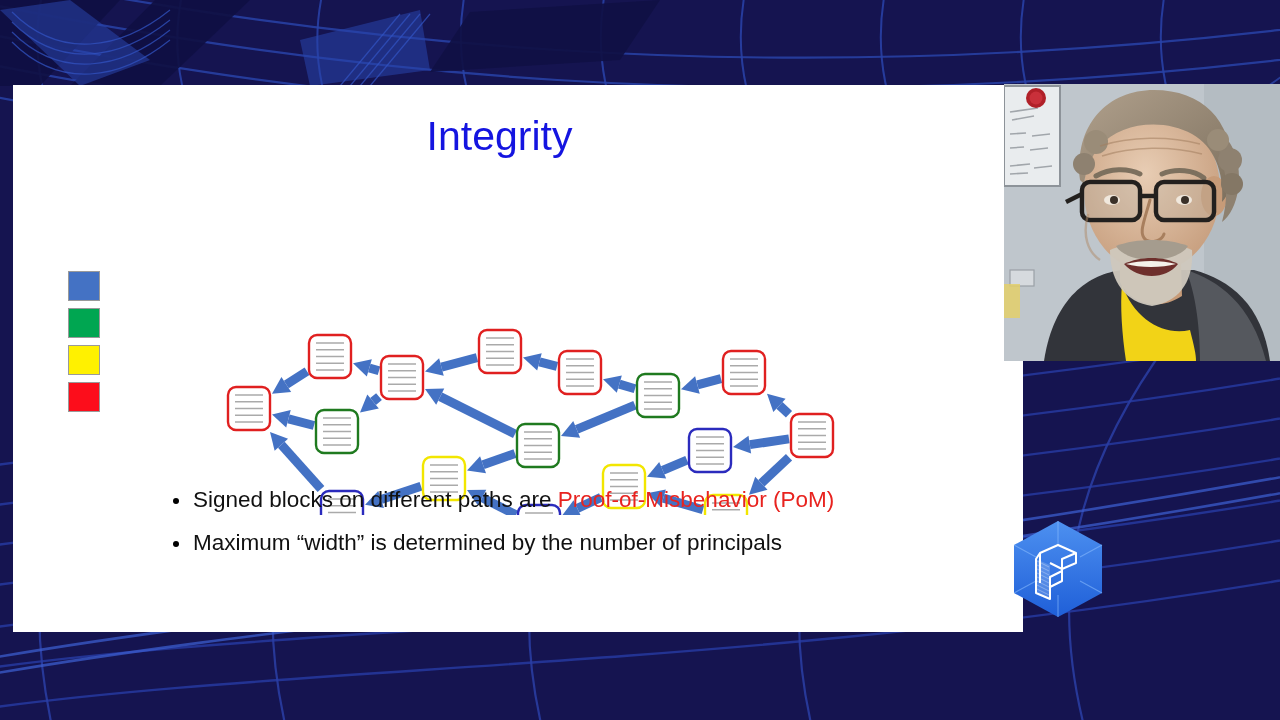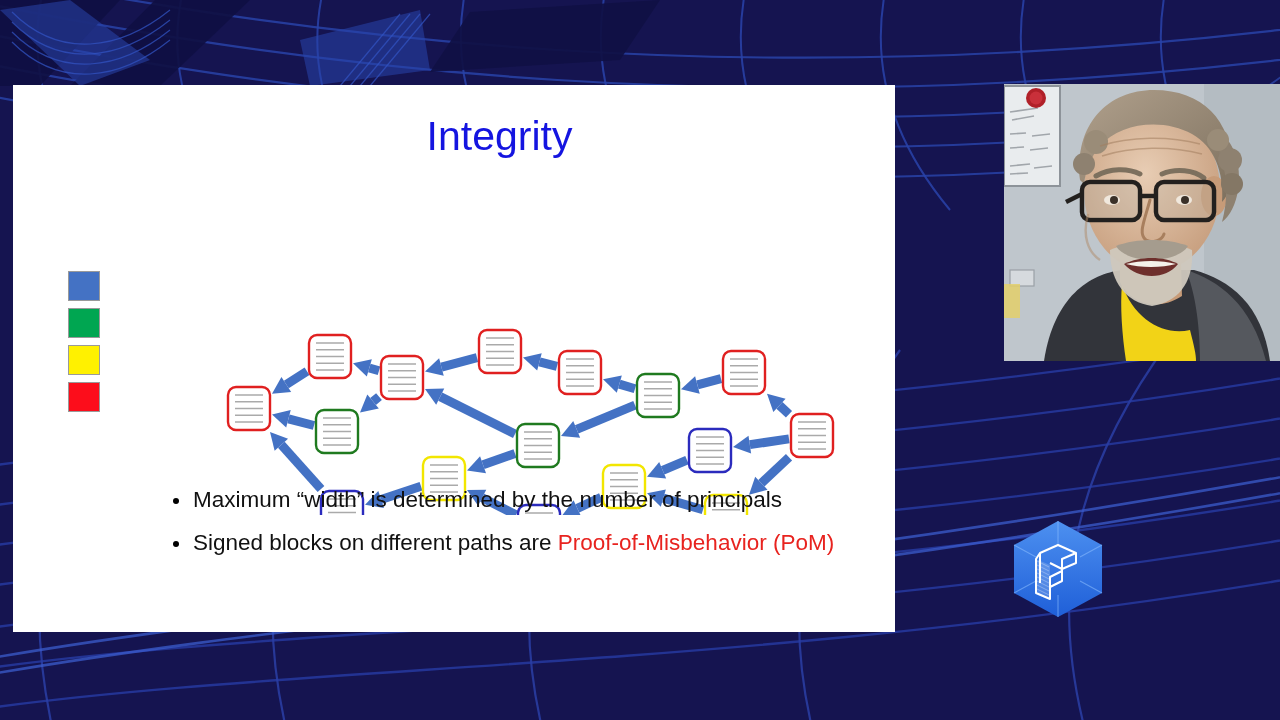--- a/index.html
+++ b/index.html
@@ -10,22 +10,23 @@
     position:relative;
   }
   #stage{position:absolute;left:0;top:0;width:1280px;height:720px;overflow:hidden;}
 
   
   .bg-root{position:absolute;inset:0;background:#151450;}
   .bg-svg{position:absolute;inset:0;width:1280px;height:720px;}
 
   
   .slide{
-    position:absolute;left:13px;top:85px;width:882px;height:547px;
+    position:absolute;left:13px;top:85px;width:973px;height:547px;
     background:#ffffff;
+    padding-left:37px;
   }
   .slide-title{
     position:absolute;left:0;top:28px;width:973px;text-align:center;
     color:#1414e0;font-size:41px;font-weight:400;letter-spacing:0px;
     font-family:"Liberation Sans", sans-serif;
   }
 
   
   .legend{position:absolute;left:55px;top:186px;width:46px;}
   .swatch{width:32px;height:30px;margin-bottom:7px;border:1px solid #9a9a9a;box-sizing:border-box;}
@@ -333,25 +334,25 @@
               <line x1="699" x2="727" y1="438.25" y2="438.25" stroke="#aaaaaa" stroke-width="1.5"></line>
               <line x1="699" x2="727" y1="445" y2="445" stroke="#aaaaaa" stroke-width="1.5"></line>
             </g>
           </g>
         </svg>
     </div>
 
     <div class="bullets">
       <div class="bullet-row">
         <div class="bullet-dot"></div>
-        <div class="bullet-text"><span>Maximum “width” is determined by the number of principals</span></div>
+        <div class="bullet-text"><span>Signed blocks on different paths are </span><span class="hl-red" style="color: rgb(232, 35, 31);">Proof-of-Misbehavior (PoM)</span></div>
       </div>
       <div class="bullet-row">
         <div class="bullet-dot"></div>
-        <div class="bullet-text"><span>Signed blocks on different paths are </span><span class="hl-red" style="color: rgb(232, 35, 31);">Proof-of-Misbehavior (PoM)</span></div>
+        <div class="bullet-text"><span>Maximum “width” is determined by the number of principals</span></div>
       </div>
     </div>
   </div>
 
   <div class="cam">
     <svg width="276" height="277" viewBox="0 0 276 277">
       <defs>
         <clipPath id="camClip">
             <rect x="0" y="0" width="276" height="277"></rect>
           </clipPath>

